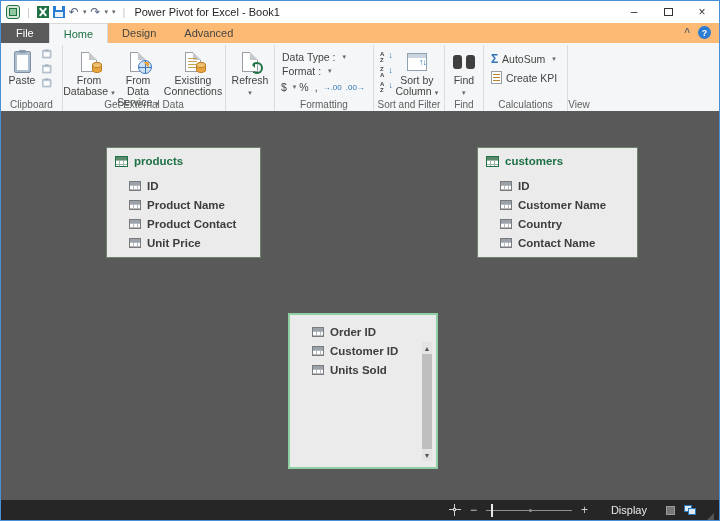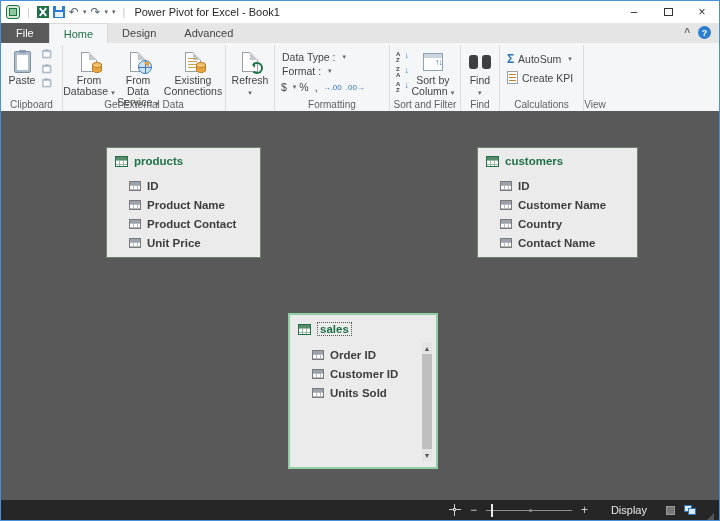--- a/index.html
+++ b/index.html
@@ -21,21 +21,21 @@
   .saveicon::before{ content:""; position:absolute; left:3px; top:0; width:6px; height:4px; background:#fff; }
   .saveicon::after{ content:""; position:absolute; left:2px; bottom:1px; width:8px; height:5px; background:#e8f0fa; }
   .qbtn{ font-size:12px; color:#54617a; line-height:12px; cursor:default; }
   .qcar{ font-size:7px; color:#666; }
   .title-text{ font-size:11px; color:#262626; margin-left:6px; white-space:nowrap; }
   .wincontrols{ margin-left:auto; display:flex; height:100%; }
   .wc{ width:34px; display:flex; align-items:center; justify-content:center; font-size:12px; color:#333; }
   .wc-max i{ display:block; width:9px; height:8px; border:1px solid #333; }
 
   
-  .tabrow{ height:20px; background:#e5e5e5; display:flex; align-items:stretch; flex:0 0 auto; position:relative; }
+  .tabrow{ height:20px; background:#fdba74; display:flex; align-items:stretch; flex:0 0 auto; position:relative; }
   .tab{ padding:0 14px; font-size:11px; color:#444; display:flex; align-items:center; }
   .tab-file{ background:#5a5a5a; color:#fff; padding:0 15px; }
   .tab-selected{ background:#f5f6f7; border:1px solid #d9d9d9; border-bottom:none; color:#1e7145; }
   .tabrow-right{ position:absolute; right:8px; top:3px; display:flex; align-items:center; gap:8px; }
   .chev{ color:#666; font-size:10px; font-weight:bold; }
   .helpdot{ width:13px; height:13px; border-radius:50%; background:#2b7cd3; color:#fff; font-size:9px; font-weight:bold;
             display:flex; align-items:center; justify-content:center; }
 
   
   .ribbon{ height:68px; background:#f5f6f7; display:flex; flex:0 0 auto; padding-top:2px; }
@@ -224,21 +224,21 @@
             <span class="doc">
               <span class="refr"></span>
             </span>
           </span>
         <span>Refresh</span>
         <span class="car-below">▾</span>
       </div>
     </div>
 
 
-    <div class="rgroup" style="display:block; padding-right:22px;">
+    <div class="rgroup" style="display:block; padding-right:6px;">
       <div class="rowbtn" style="margin-top:3px;">
         <span>Data Type :</span>
           <span class="car">▾</span>
       </div>
       <div class="rowbtn">
         <span>Format :</span>
           <span class="car">▾</span>
       </div>
       <div style="display:flex; align-items:center; margin-top:3px;">
         <span class="fmtbtn">$</span>
@@ -348,24 +348,20 @@
           <span class="gicon"></span>
           <span class="fname">Country</span>
         </div>
       <div class="trow">
           <span class="gicon"></span>
           <span class="fname">Contact Name</span>
         </div>
     </div>
 
     <div class="tcard selected" style="left:287px; top:202px; width:150px; height:156px;">
-      <div class="thead">
-        <span class="ticon"></span>
-        <span class="tname focus">sales</span>
-      </div>
       <div class="trow">
           <span class="gicon"></span>
           <span class="fname">Order ID</span>
         </div>
       <div class="trow">
           <span class="gicon"></span>
           <span class="fname">Customer ID</span>
         </div>
       <div class="trow">
           <span class="gicon"></span>

